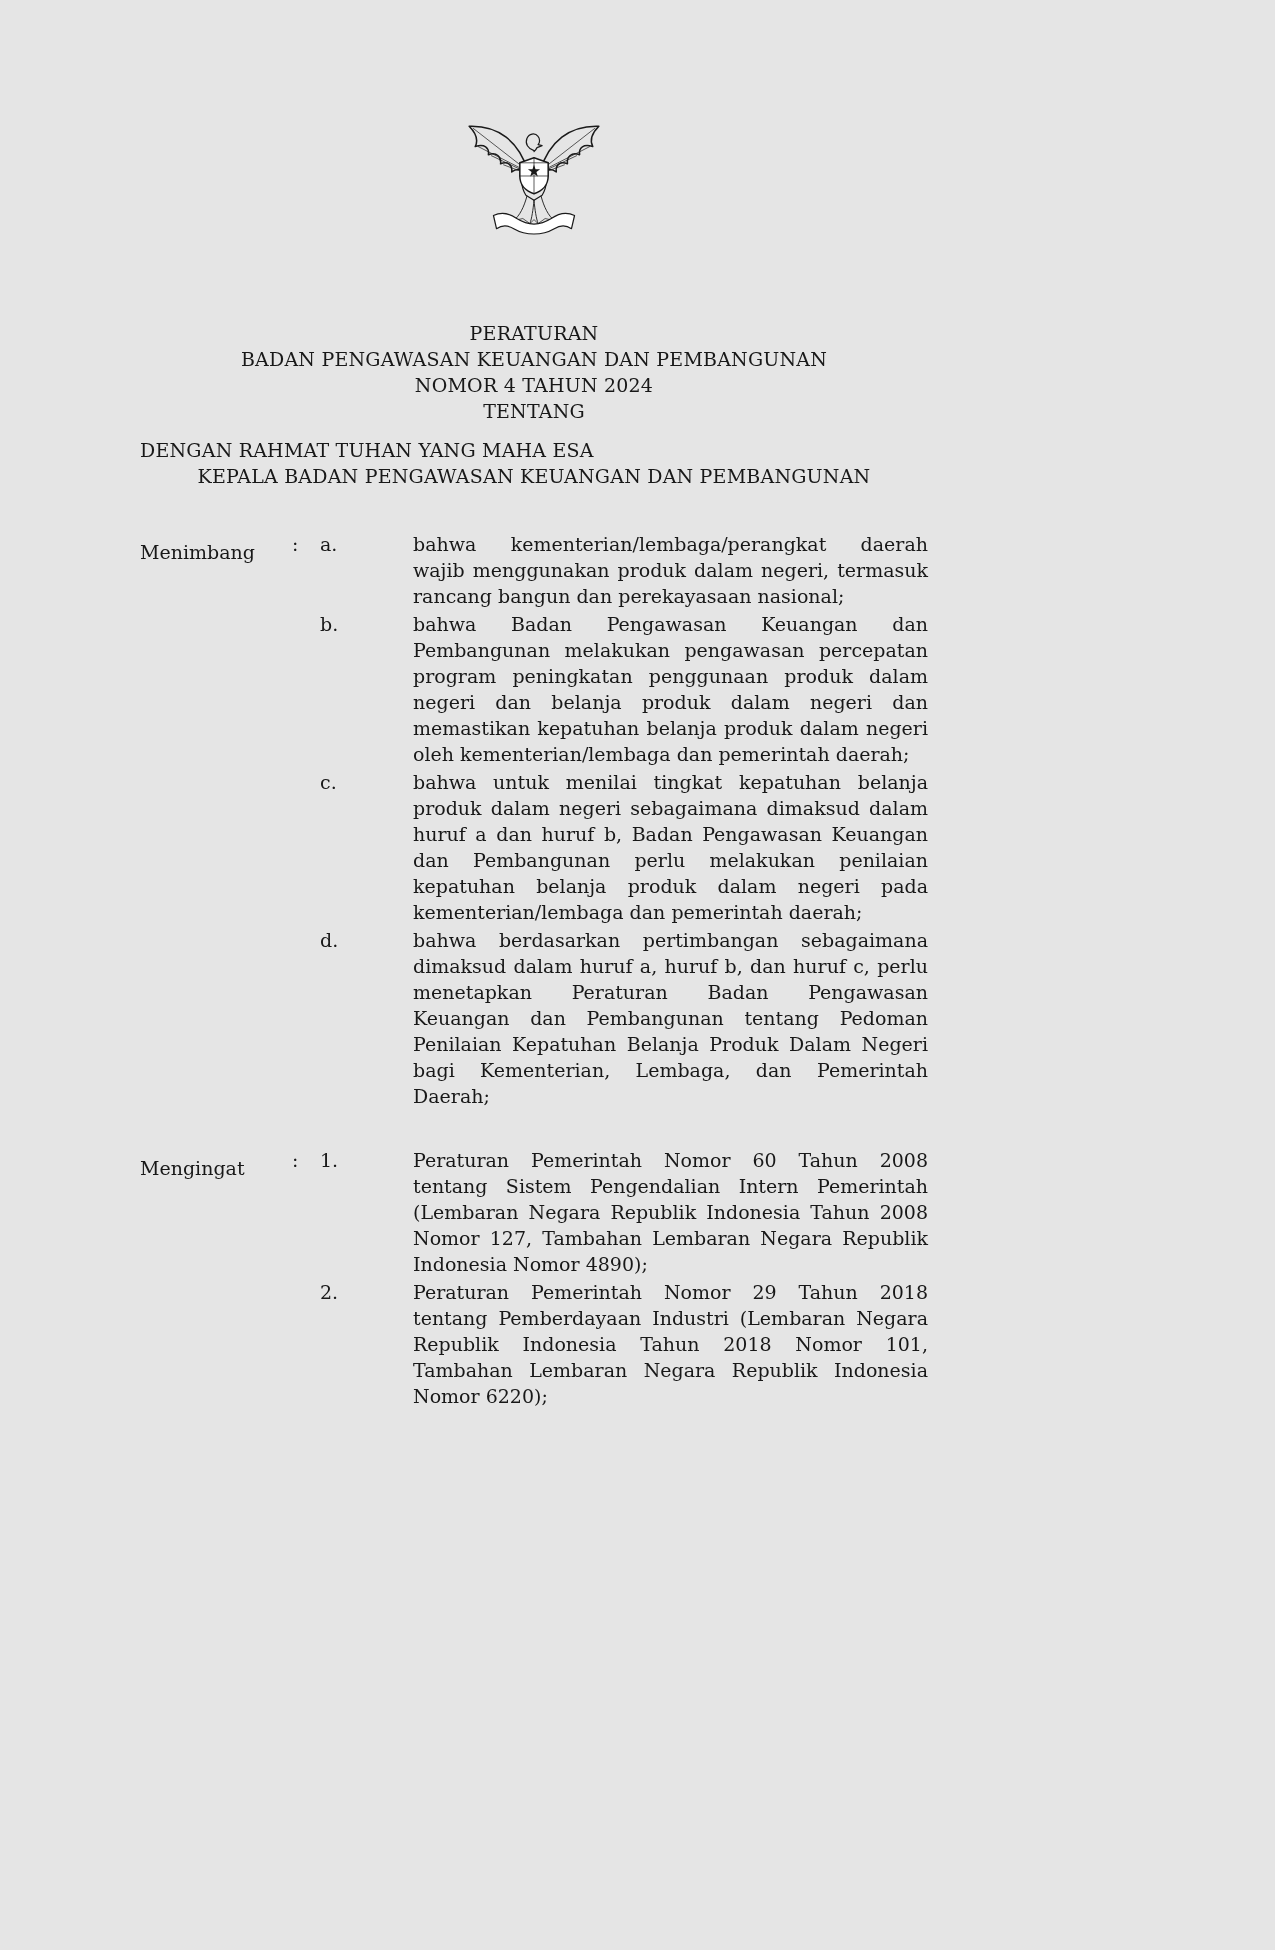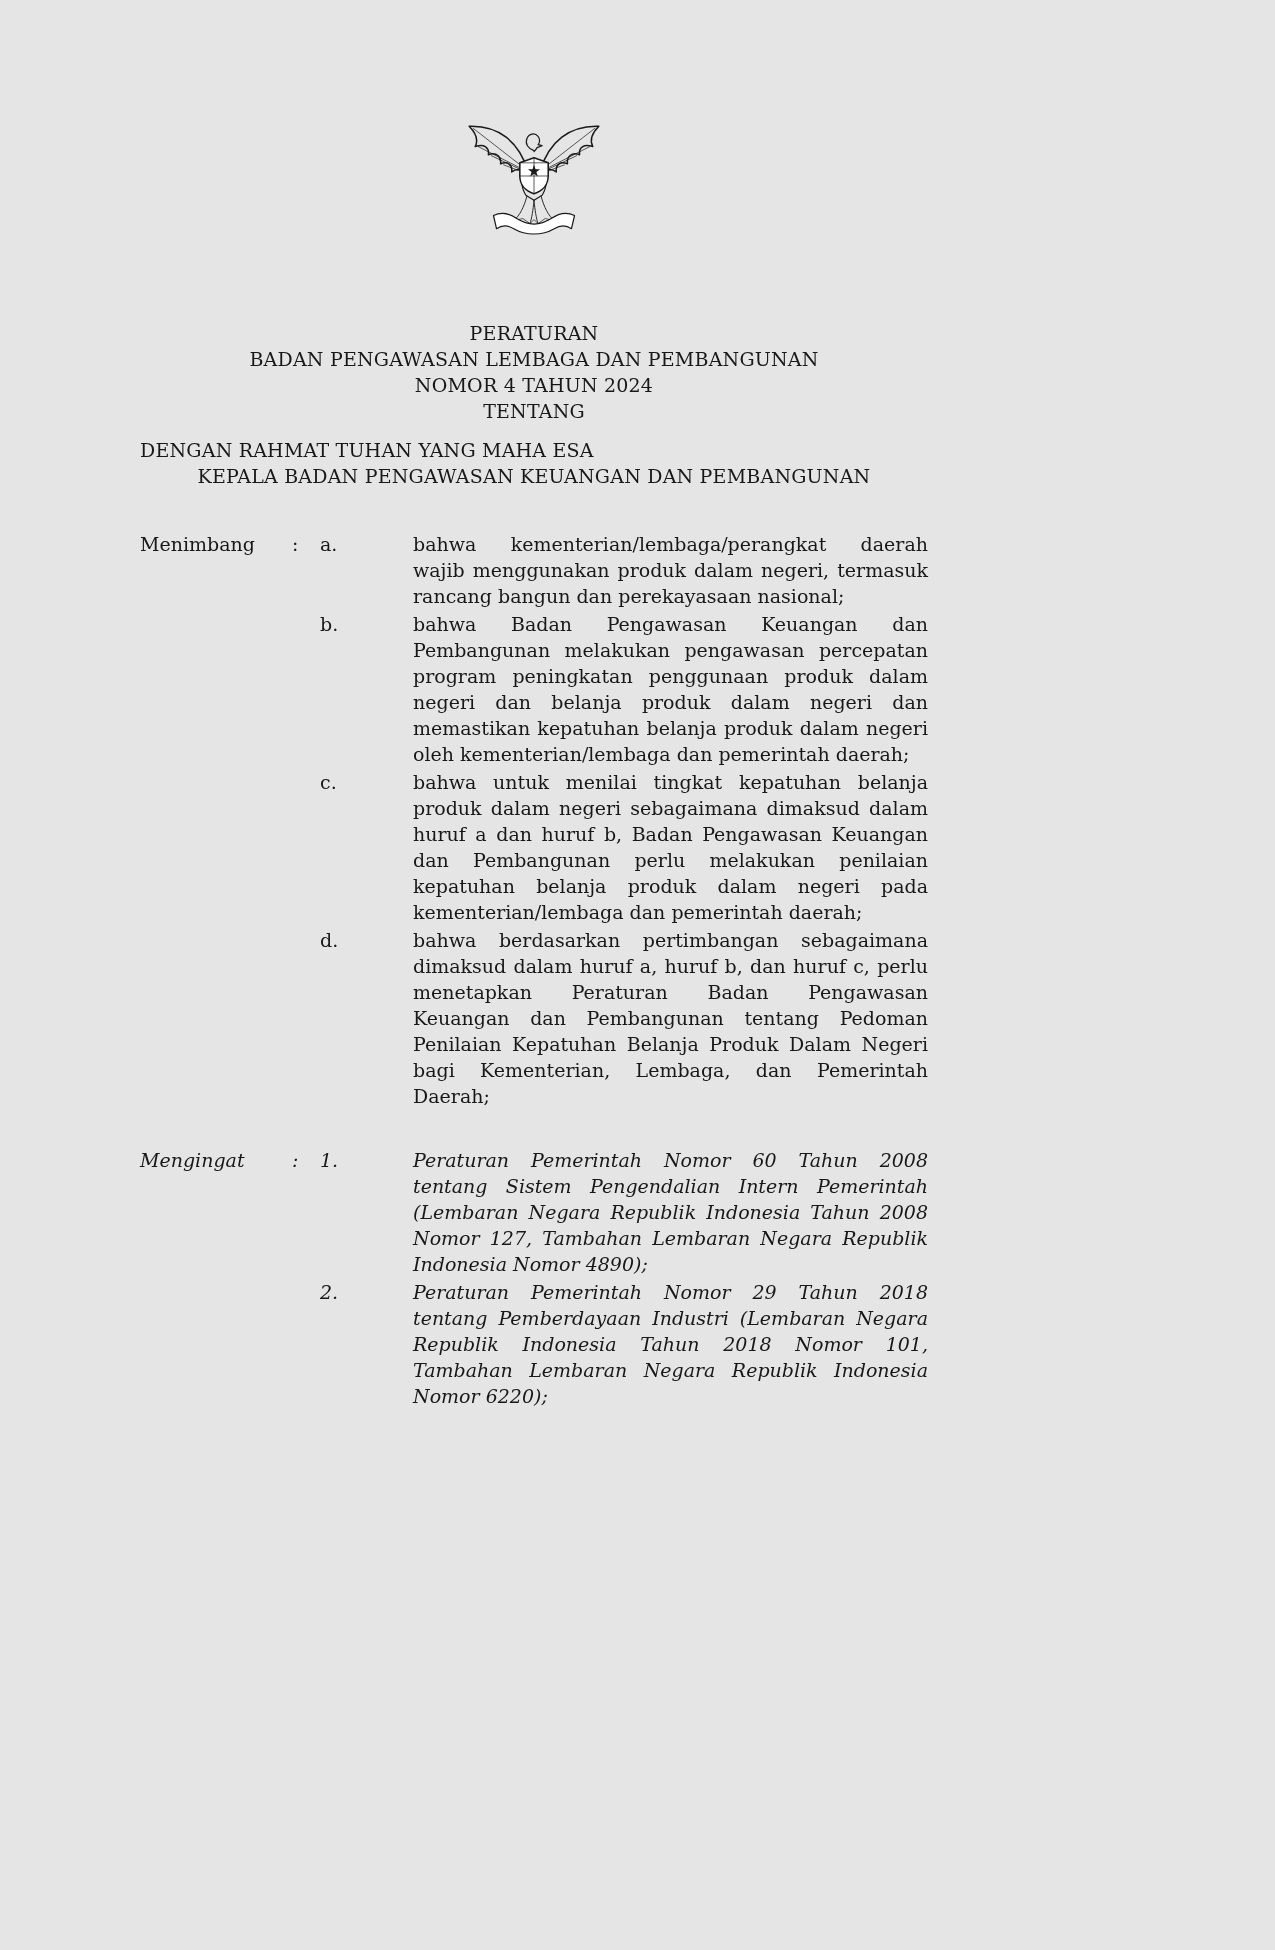--- a/index.html
+++ b/index.html
@@ -55,22 +55,22 @@
     font-size: 19px;
     line-height: 26px;
     letter-spacing: 0.2px;
   }
   .clause {
     display: flex;
     font-size: 19px;
     line-height: 26px;
   }
   .clause.menimbang { margin-top: 42px; }
-  .clause.mengingat { margin-top: 36px; font-style: italic; }
-  .clause-label { width: 152px; flex: 0 0 152px; }
+  .clause.mengingat { margin-top: 36px; }
+  .clause-label { width: 152px; flex: 0 0 152px; margin-top: 8px; }
   .clause-colon { width: 28px; flex: 0 0 28px; }
   .clause-items { flex: 1; }
   .item {
     display: flex;
     margin-bottom: 2px;
   }
   .item-marker { width: 45px; flex: 0 0 45px; }
   .item-text {
     flex: 1;
     text-align: justify;
@@ -105,21 +105,21 @@
 
           <path d="M150,106 l3,8.5 9,0.2 -7.2,5.4 2.6,8.7 -7.4,-5.2 -7.4,5.2 2.6,-8.7 -7.2,-5.4 9,-0.2 Z" fill="#1a1a1a" stroke="none"></path>
 
           <path d="M70,206 C86,198 102,202 116,212 C138,226 162,226 184,212 C198,202 214,198 230,206 L224,232 C212,224 200,226 190,232 C166,246 134,246 110,232 C100,226 88,224 76,232 Z" fill="#ffffff" stroke-width="2.4"></path>
         </g>
       </svg>
     </div>
 
     <div class="title-block">
       <div>PERATURAN</div>
-      <div>BADAN PENGAWASAN LEMBAGA DAN PEMBANGUNAN</div>
+      <div>BADAN PENGAWASAN KEUANGAN DAN PEMBANGUNAN</div>
       <div>NOMOR 4 TAHUN 2024</div>
       <div>TENTANG</div>
     </div>
 
     <div class="invocation">DENGAN RAHMAT TUHAN YANG MAHA ESA</div>
 
     <div class="issuer">
       <div>KEPALA BADAN PENGAWASAN KEUANGAN DAN PEMBANGUNAN</div>
     </div>
 

